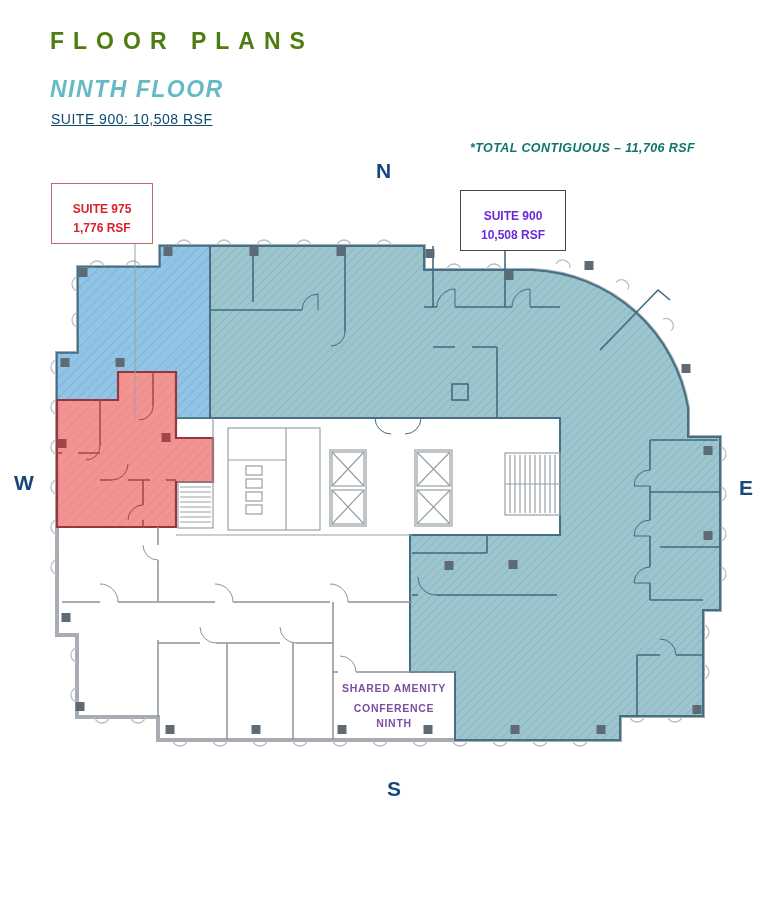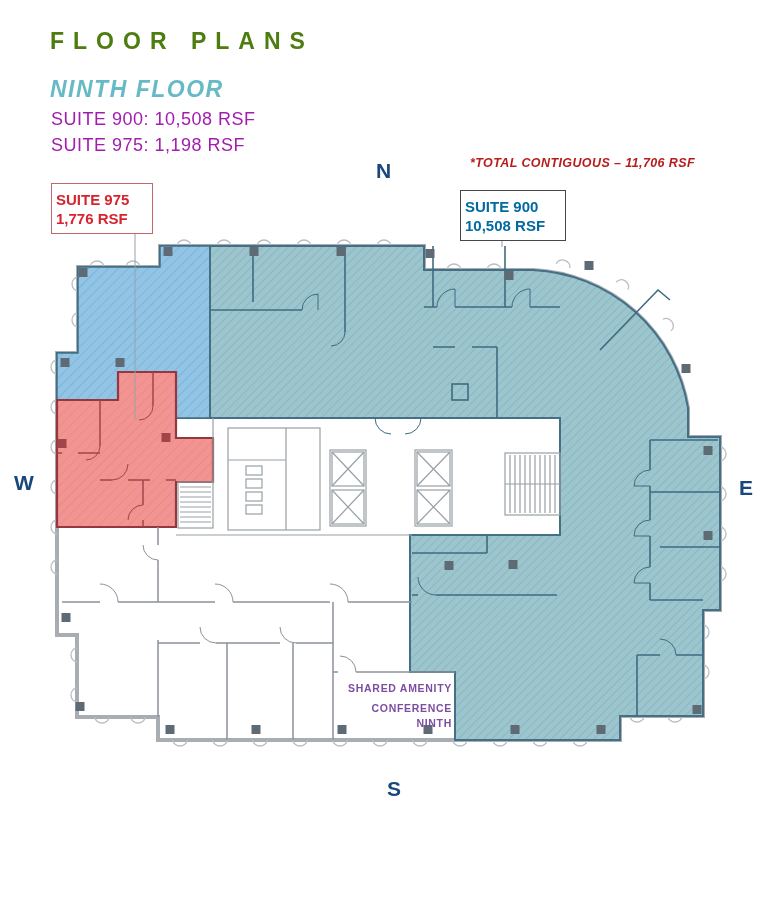--- a/index.html
+++ b/index.html
@@ -2,34 +2,34 @@
 <html><head>
 <meta charset="utf-8">
 <style>
   html,body{margin:0;padding:0;background:#fff;}
   body{width:780px;height:916px;position:relative;overflow:hidden;
        font-family:"Liberation Sans", sans-serif;}
   .abs{position:absolute;}
   
   .title{left:50px;top:28px;font-size:23px;font-weight:bold;color:#4d7c0f;letter-spacing:9px;}
   .floor{left:50px;top:76px;font-size:23px;font-weight:bold;color:#66bac5;letter-spacing:1.5px;font-style:italic;}
-  .suites{left:51px;top:106px;font-size:18px;line-height:26px;color:#a21caf;letter-spacing:.5px;}
-  .note{left:470px;top:156px;font-size:12.5px;font-style:italic;font-weight:bold;
-        color:#b91c1c;letter-spacing:.4px;}
-  
-  .lblbox{background:#fff;text-align:left;padding:6px 4px 5px 4px;line-height:19px;
-          font-size:15px;font-weight:bold;}
+  .suites{left:51px;top:106px;font-size:14px;line-height:26px;color:#0c4a6e;letter-spacing:.5px;text-decoration:underline;}
+  .note{left:470px;top:141px;font-size:12.5px;font-style:italic;font-weight:bold;
+        color:#0f766e;letter-spacing:.4px;}
+  
+  .lblbox{background:#fff;text-align:center;padding:16px 4px 5px 4px;line-height:19px;
+          font-size:12px;font-weight:bold;}
   .box975{left:51px;top:183px;width:92px;border:1.6px solid #c2686c;color:#d7232d;}
-  .box900{left:460px;top:190px;width:96px;border:1.6px solid #42474c;color:#0369a1;}
+  .box900{left:460px;top:190px;width:96px;border:1.6px solid #42474c;color:#6d28d9;}
   
   .compass{font-size:21px;font-weight:bold;color:#18487b;}
   .cN{left:376px;top:159px;} .cW{left:14px;top:471px;}
   .cE{left:739px;top:476px;} .cS{left:387px;top:777px;}
   
-  .amenity{left:336px;top:681px;width:116px;text-align:right;color:#7c4da0;
+  .amenity{left:336px;top:681px;width:116px;text-align:center;color:#7c4da0;
            font-size:10.5px;font-weight:bold;letter-spacing:.7px;line-height:15px;}
   .amenity .l1{margin-bottom:5px;}
   svg{position:absolute;left:0;top:0;}
 </style>
 </head>
 <body>
 
 <svg width="780" height="916" viewBox="0 0 780 916">
   <defs>
     <pattern id="hatchTeal" width="6" height="6" patternUnits="userSpaceOnUse" patternTransform="rotate(-45)">
@@ -189,21 +189,20 @@
   <g stroke="#9aa1a7" stroke-width="1">
     <line x1="135" y1="233" x2="135" y2="419"></line>
     <line x1="502" y1="233" x2="502" y2="247"></line>
   </g>
 </svg>
 
 <div class="abs title">FLOOR PLANS</div>
 <div class="abs floor">NINTH FLOOR</div>
 <div class="abs suites">
   <div>SUITE 900: 10,508 RSF</div>
-  <div>SUITE 975: 1,198 RSF</div>
 </div>
 <div class="abs note">*TOTAL CONTIGUOUS – 11,706 RSF</div>
 
 <div class="abs lblbox box975">
   <div>SUITE 975</div>
   <div>1,776 RSF</div>
 </div>
 <div class="abs lblbox box900">
   <div>SUITE 900</div>
   <div>10,508 RSF</div>

